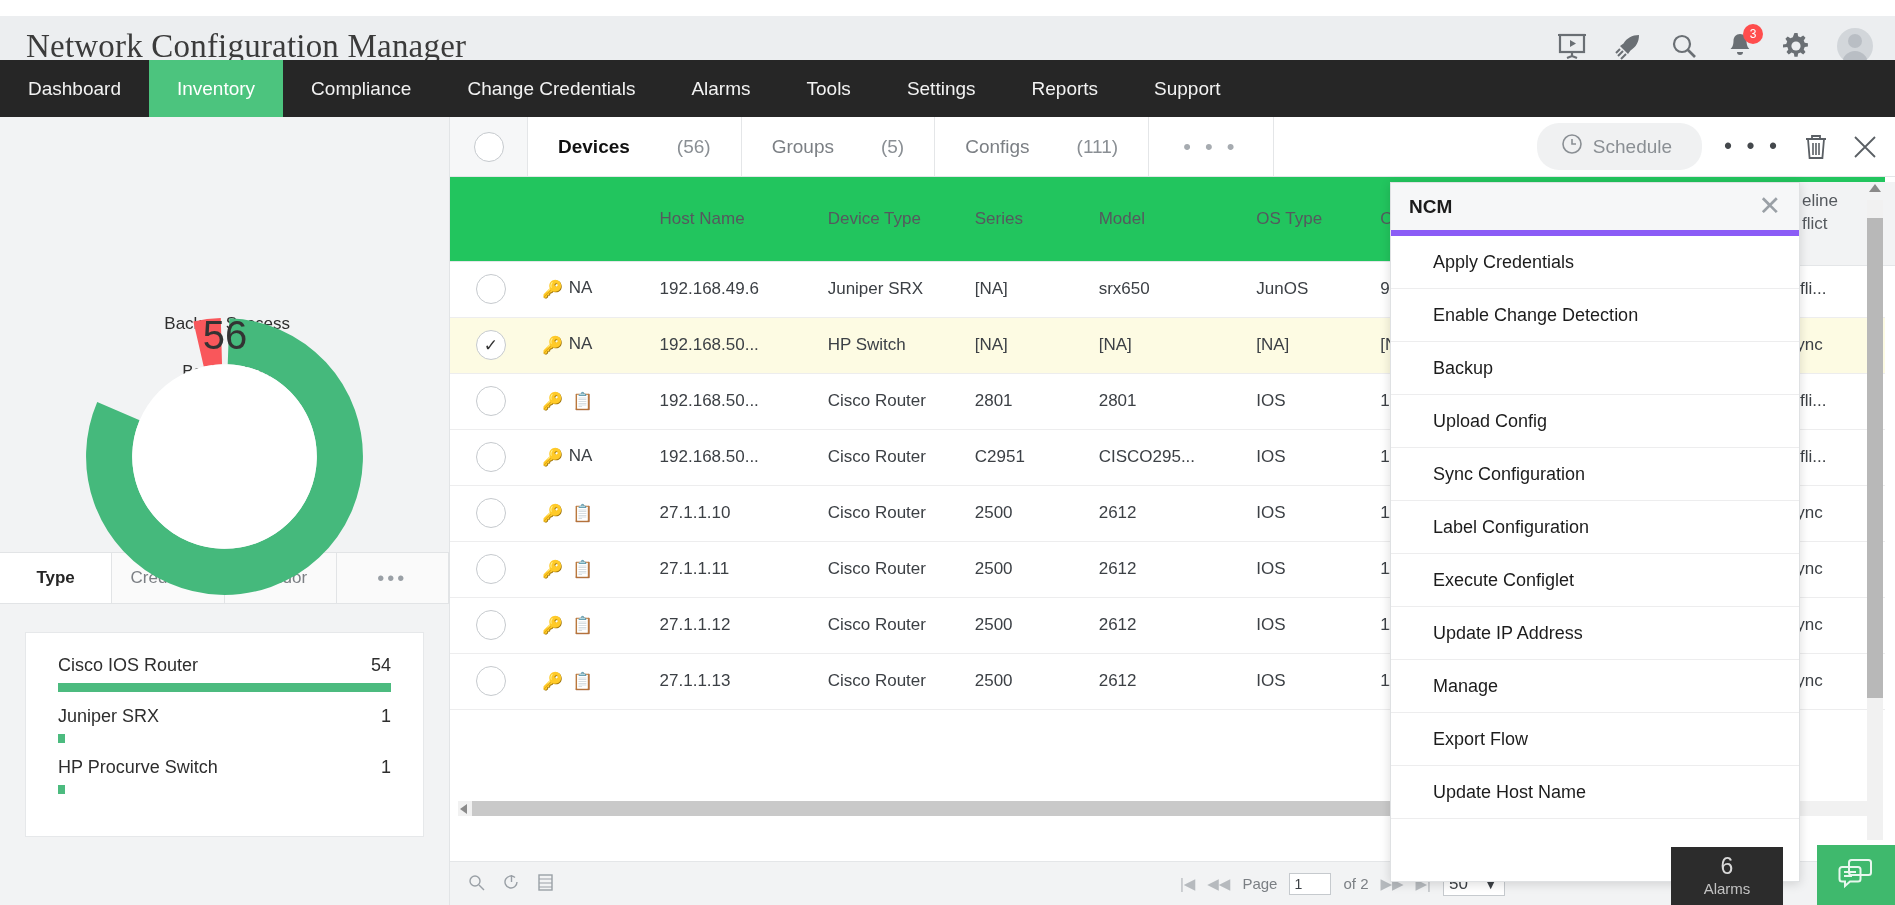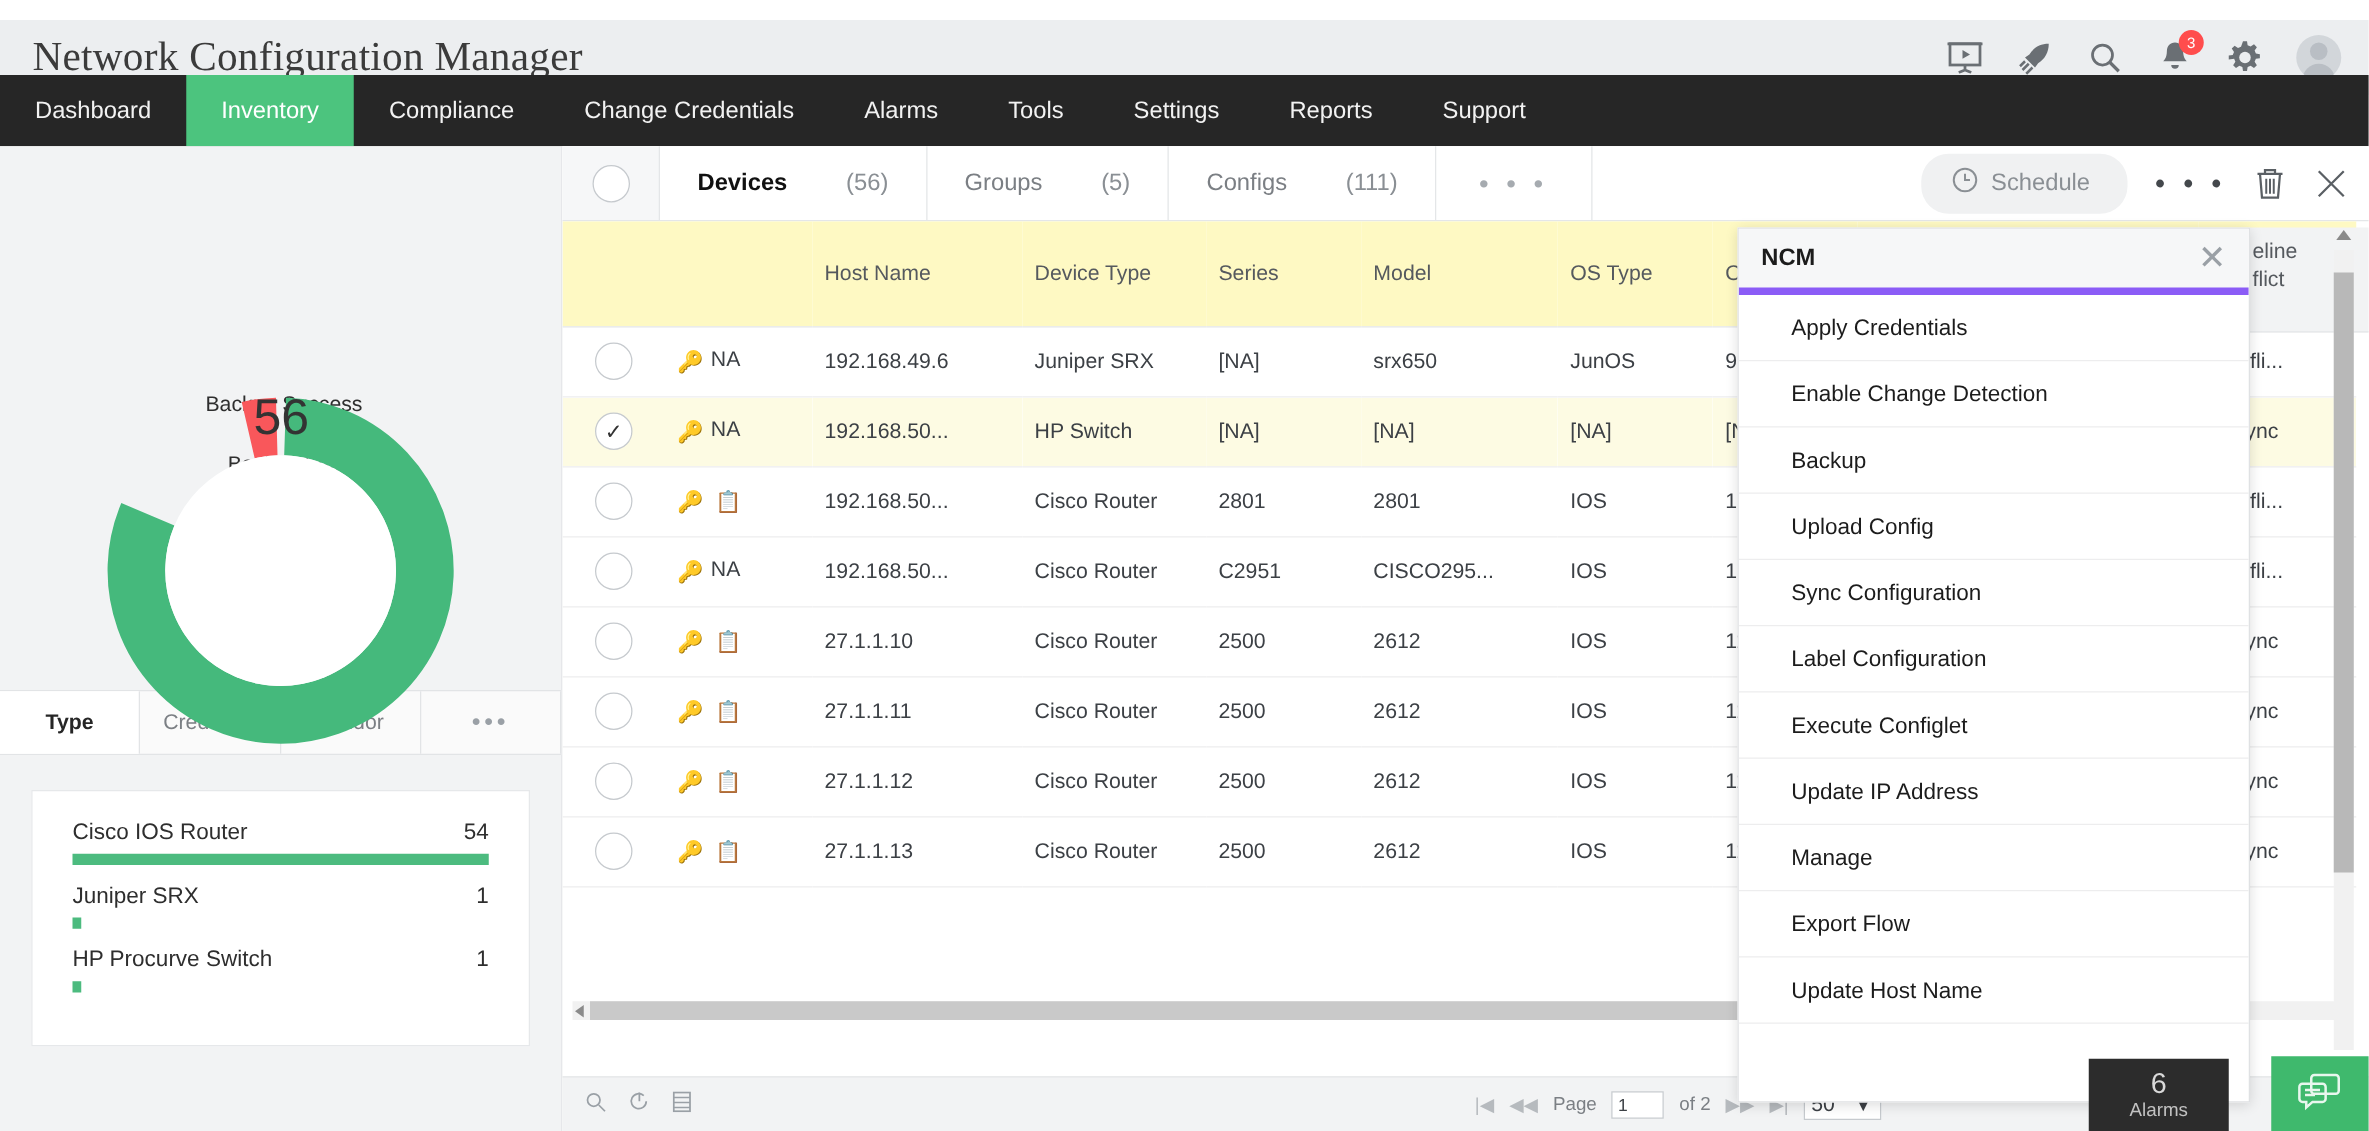--- a/index.html
+++ b/index.html
@@ -111,21 +111,21 @@
     display: flex; align-items: center; gap: 10px; background: #f0f1f2; border-radius: 22px;
     padding: 10px 30px 10px 24px; color: #8a8f94; font-size: 19px; cursor: pointer;
   }
   .act-dots { letter-spacing: 4px; color: #44484c; font-size: 23px; cursor: pointer; }
   .act-icon { color: #5a5f64; cursor: pointer; display: flex; }
 
   
   .tablewrap { position: relative; width: 1445px; height: 683px; overflow: hidden; }
   table.grid { border-collapse: collapse; width: 1435px; table-layout: fixed; }
   table.grid th {
-    background: #fef9c3; color: #55595e; font-size: 17px; font-weight: normal;
+    background: #22c55e; color: #55595e; font-size: 17px; font-weight: normal;
     text-align: left; height: 84px; padding: 0 10px; vertical-align: middle;
     border-bottom: 1px solid #e4e6e8;
   }
   table.grid td {
     font-size: 17px; color: #3c4045; height: 56px; padding: 0 10px; vertical-align: middle;
     border-bottom: 1px solid #ededee; white-space: nowrap; overflow: hidden; text-overflow: ellipsis;
   }
   tr.sel td { background: #fdfbe3; }
   .cellcheck { width: 78px; text-align: center; }
   .cellcheck .circle { margin: 0 auto; }

